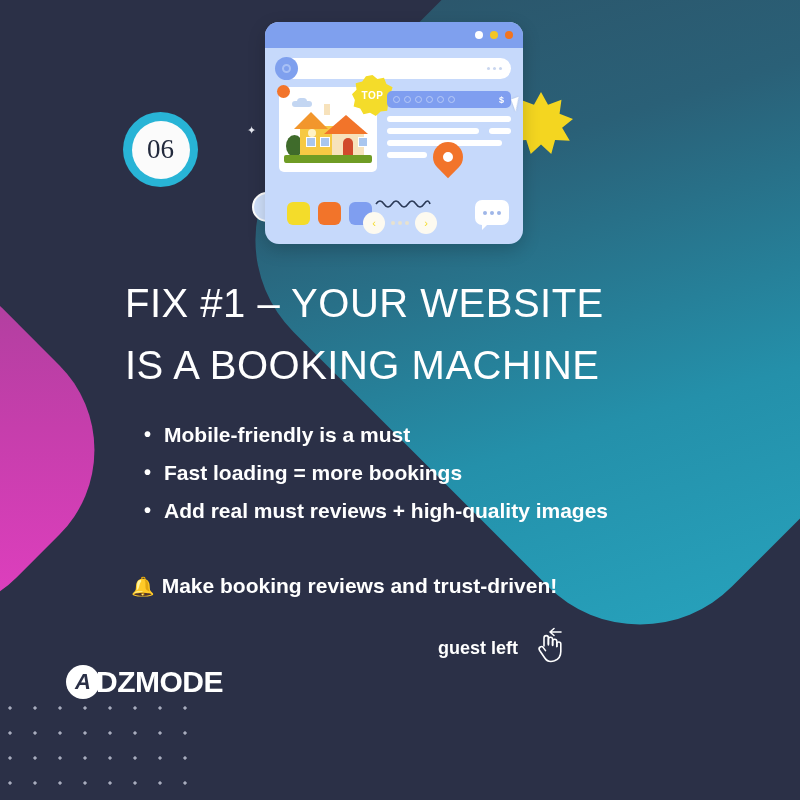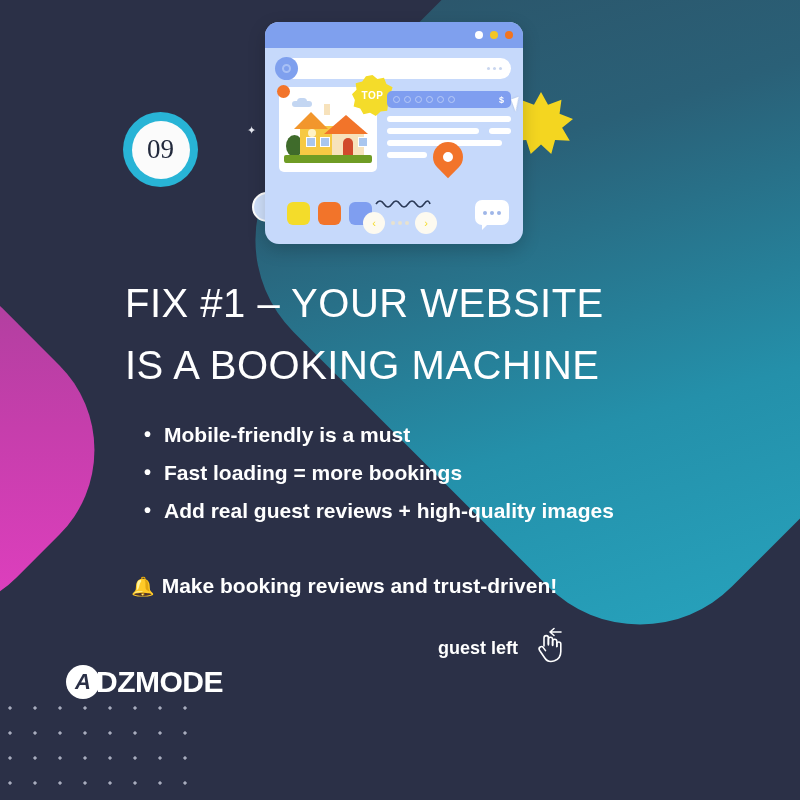--- a/index.html
+++ b/index.html
@@ -252,21 +252,21 @@
 </head>
 <body>
 
 <div id="canvas">
 
   <div class="teal-blob"></div>
   <div class="pink-blob"></div>
   <div class="dot-grid"></div>
 
   <div class="num-badge">
-    <div class="inner">09</div>
+    <div class="inner">06</div>
   </div>
 
   <div class="sparkle">✦</div>
   <div class="half-circle"></div>
   <div class="starburst"></div>
 
   <div class="browser">
 
     <div class="browser-bar">
       <span class="dot w"></span>
@@ -357,21 +357,21 @@
       <div class="arrow">›</div>
     </div>
   </div>
 
   <div class="headline">FIX #1 – YOUR WEBSITE
 IS A BOOKING MACHINE</div>
 
   <ul class="bullets">
     <li>Mobile-friendly is a must</li>
     <li>Fast loading = more bookings</li>
-    <li>Add real guest reviews + high-quality images</li>
+    <li>Add real must reviews + high-quality images</li>
   </ul>
 
   <div class="final-line">
     <span class="bell">🔔</span>
     <span>Make booking reviews and trust-driven!</span>
   </div>
 
   <div class="swipe">
     <span>guest left</span>
     <svg class="hand-svg" viewBox="0 0 42 42">

